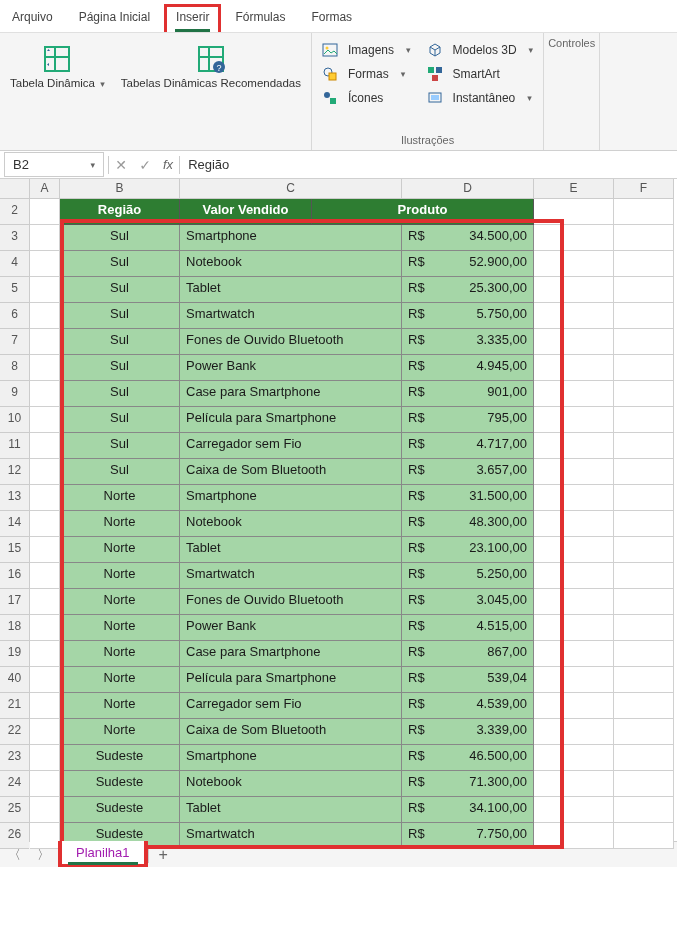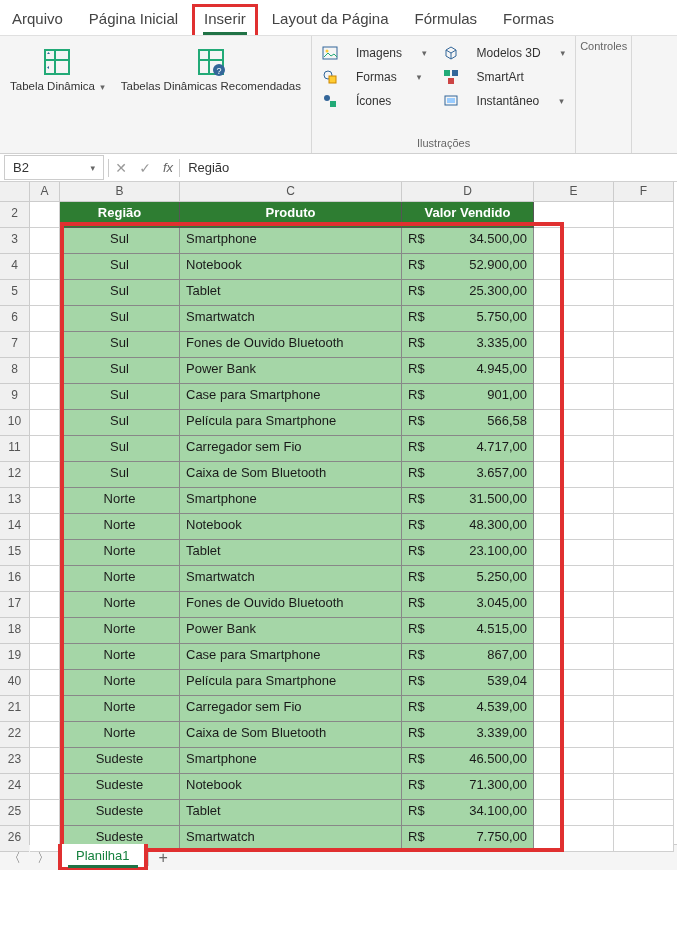--- a/index.html
+++ b/index.html
@@ -1,34 +1,34 @@
 <!DOCTYPE html>
 <html><head>
   <meta charset="utf-8">
   <style>
     * { margin: 0; padding: 0; box-sizing: border-box; }
     body { font-family: 'Segoe UI', Arial, sans-serif; font-size: 13px; background: #fff; overflow: hidden; width: 677px; }
     
     .menubar { display: flex; align-items: center; background: #fff; padding: 4px 0 0 0; gap: 2px; border-bottom: 1px solid #e0e0e0; }
-    .menu-item { padding: 6px 12px 8px; cursor: pointer; color: #444; font-size: 15px; }
+    .menu-item { padding: 6px 12px 8px; cursor: pointer; color: #444; font-size: 12px; }
     .menu-item.active { border: 3px solid #e03030; border-bottom: none; background: #fff; position: relative; z-index: 2; padding: 3px 9px 8px; }
     .menu-item.active::after { content: ''; position: absolute; bottom: 0; left: 8px; right: 8px; height: 3px; background: #217346; }
     
     .ribbon { display: flex; background: #f5f5f5; border-bottom: 1px solid #d0d0d0; height: 118px; }
     .ribbon-group { display: flex; flex-direction: column; border-right: 1px solid #d8d8d8; padding: 2px 4px 0; }
     .ribbon-group-content { display: flex; flex: 1; align-items: flex-start; gap: 4px; padding-top: 4px; }
     .ribbon-group-label { text-align: center; font-size: 11px; color: #666; padding: 2px 0 4px; }
     
     .ribbon-big-btn { display: flex; flex-direction: column; align-items: center; justify-content: flex-start; padding: 4px 6px; cursor: pointer; text-align: center; min-width: 60px; }
     .ribbon-big-icon { width: 32px; height: 32px; margin-bottom: 2px; }
     .ribbon-big-label { font-size: 11.5px; color: #333; line-height: 1.2; }
     .ribbon-big-btn.disabled { opacity: 0.5; cursor: default; }
     
     .ribbon-small-col { display: flex; flex-direction: column; gap: 2px; }
-    .ribbon-small-btn { display: flex; align-items: center; gap: 18px; padding: 3px 6px; cursor: pointer; font-size: 12px; color: #333; }
+    .ribbon-small-btn { display: flex; align-items: center; gap: 10px; padding: 3px 6px; cursor: pointer; font-size: 12px; color: #333; }
     .ribbon-small-icon { width: 16px; height: 16px; }
     .chev { font-size: 9px; color: #666; margin-left: 2px; }
     
     .formula-bar-row { display: flex; align-items: center; border-bottom: 1px solid #d0d0d0; height: 28px; background: #fff; }
     .name-box { width: 100px; padding: 4px 8px; border: 1px solid #ccc; margin: 2px 4px; font-size: 13px; color: #333; display: flex; justify-content: space-between; align-items: center; }
     .fb-btn { width: 24px; text-align: center; color: #999; cursor: pointer; font-size: 14px; }
     .fb-divider { width: 1px; height: 18px; background: #ccc; }
     .fx-label { font-style: italic; color: #666; padding: 0 6px; font-size: 13px; }
     .formula-input { flex: 1; padding: 4px 8px; border: none; outline: none; font-size: 13px; color: #333; }
     
@@ -55,34 +55,33 @@
     .hdr-cell { background: #2e7d32; color: #fff; font-weight: bold; text-align: center; border-right: 1px solid #555; border-bottom: 1px solid #555; }
     .data-cell { background: #a5d6a7; color: #1a1a1a; }
     .data-cell.center { text-align: center; }
     .data-cell.left { text-align: left; }
     .currency-cell { display: flex; justify-content: space-between; }
     .red-box { position: absolute; border: 4px solid #e03030; pointer-events: none; }
     .red-box.table { left: 30px; top: 20px; width: 504px; height: 630px; }
     
     .sheet-tabs { display: flex; align-items: center; height: 26px; background: #f5f5f5; border-top: 1px solid #ccc; }
     .tab-nav { padding: 0 8px; color: #666; cursor: pointer; }
-    .sheet-tab { padding: 4px 14px; font-size: 13px; color: #15803d; }
+    .sheet-tab { padding: 4px 14px; font-size: 13px; color: #a21caf; }
     .sheet-tab.active { border: 4px solid #e03030; background: #fff; border-top: none; position: relative; }
     .sheet-tab.active::before { content:''; position:absolute; left:6px; right:6px; bottom: -1px; height:3px; background:#217346; }
     .tab-add { padding: 0 10px; color: #666; cursor: pointer; font-size: 16px; }
     .divider-v { width:1px; height:16px; background:#ccc; }
   </style>
 </head>
 <body>
 
 <div class="menubar" id="menubar">
     <div class="menu-item">Arquivo</div>
     <div class="menu-item">Página Inicial</div>
     <div class="menu-item active">Inserir</div>
-    <div class="menu-item">Layout da Página</div>
     <div class="menu-item">Fórmulas</div>
     <div class="menu-item">Formas</div>
   </div>
 
 <div class="ribbon">
   <div class="ribbon-group">
     <div class="ribbon-group-content">
       <div class="ribbon-big-btn">
         <svg class="ribbon-big-icon" viewBox="0 0 32 32">
             <rect x="4" y="4" width="24" height="24" fill="none" stroke="#2a7" stroke-width="2"></rect>
@@ -221,22 +220,22 @@
         <div class="row-header">23</div>
         <div class="row-header">24</div>
         <div class="row-header">25</div>
         <div class="row-header">26</div>
       </div>
     <div class="grid-body">
       <div class="grid-rows" id="grid-rows">
           <div class="grid-row">
             <div class="cell col-A" style="width: 30px;"></div>
             <div class="cell col-B hdr-cell" style="width: 120px;">Região</div>
+            <div class="cell col-D hdr-cell" style="width: 132px;">Valor Vendido</div>
             <div class="cell col-C hdr-cell" style="width: 222px;">Produto</div>
-            <div class="cell col-D hdr-cell" style="width: 132px;">Valor Vendido</div>
             <div class="cell col-E" style="width: 80px;"></div>
             <div class="cell col-F" style="width: 60px;"></div>
           </div>
           <div class="grid-row">
             <div class="cell col-A" style="width: 30px;"></div>
             <div class="cell col-B data-cell center" style="width: 120px;">Sul</div>
             <div class="cell col-C data-cell left" style="width: 222px;">Smartphone</div>
             <div class="cell col-D data-cell currency-cell" style="width: 132px;">
               <span>R$</span>
               <span>34.500,00</span>
@@ -309,21 +308,21 @@
             </div>
             <div class="cell col-E" style="width: 80px;"></div>
             <div class="cell col-F" style="width: 60px;"></div>
           </div>
           <div class="grid-row">
             <div class="cell col-A" style="width: 30px;"></div>
             <div class="cell col-B data-cell center" style="width: 120px;">Sul</div>
             <div class="cell col-C data-cell left" style="width: 222px;">Película para Smartphone</div>
             <div class="cell col-D data-cell currency-cell" style="width: 132px;">
               <span>R$</span>
-              <span>566,58</span>
+              <span>795,00</span>
             </div>
             <div class="cell col-E" style="width: 80px;"></div>
             <div class="cell col-F" style="width: 60px;"></div>
           </div>
           <div class="grid-row">
             <div class="cell col-A" style="width: 30px;"></div>
             <div class="cell col-B data-cell center" style="width: 120px;">Sul</div>
             <div class="cell col-C data-cell left" style="width: 222px;">Carregador sem Fio</div>
             <div class="cell col-D data-cell currency-cell" style="width: 132px;">
               <span>R$</span>

